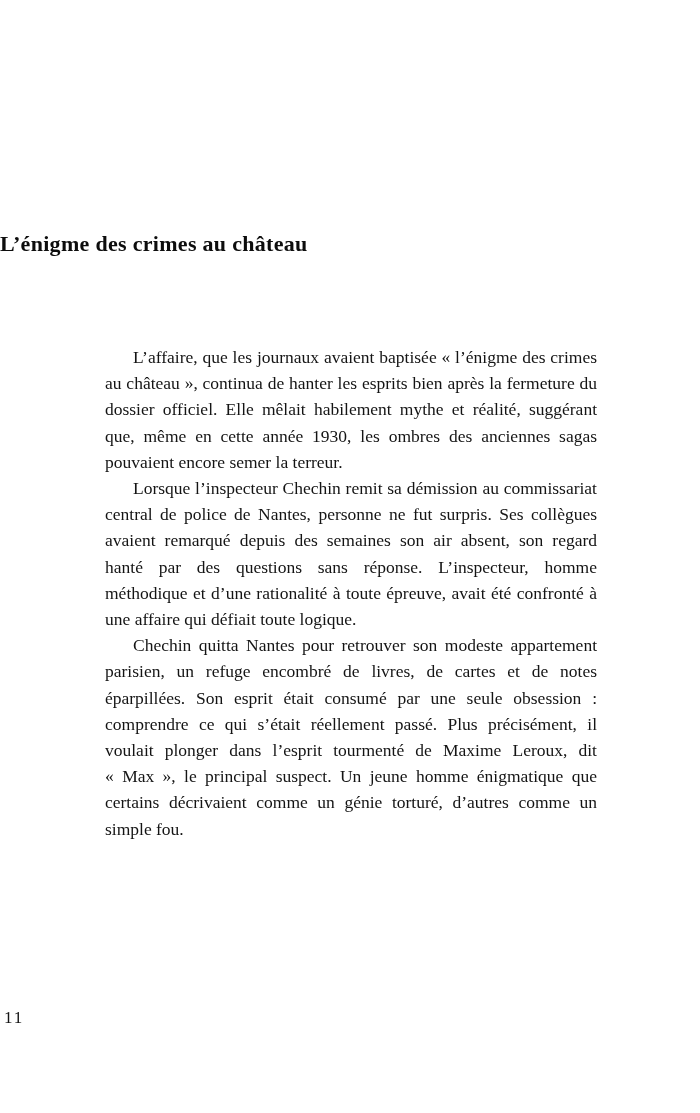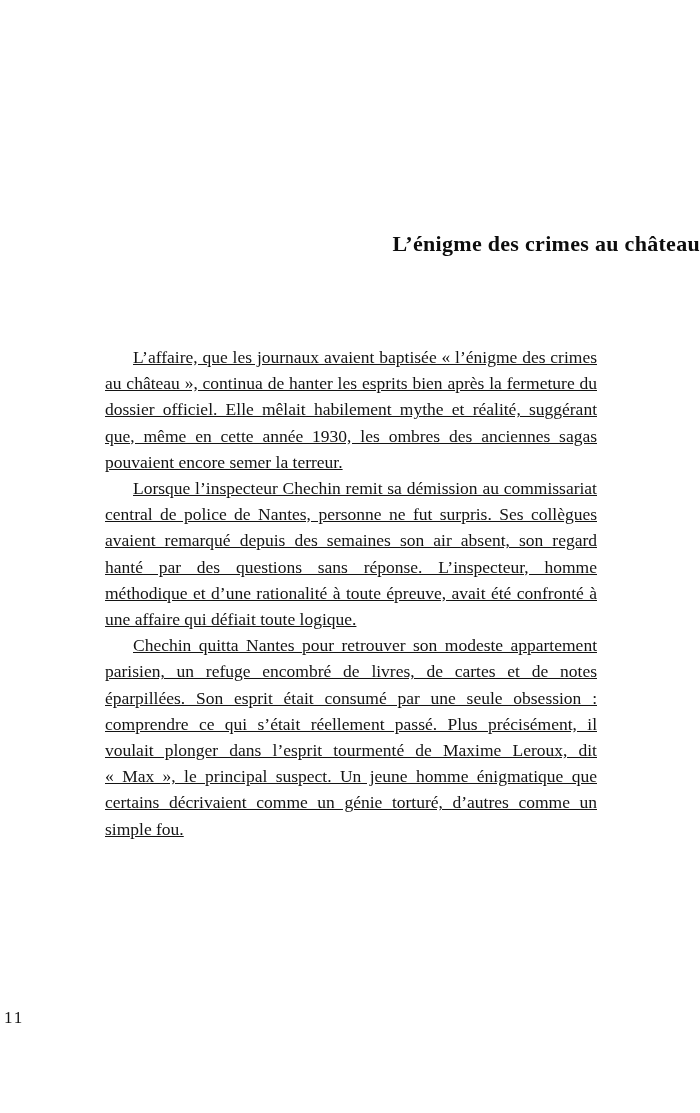--- a/index.html
+++ b/index.html
@@ -16,37 +16,36 @@
     font-family: "Liberation Serif", serif;
     overflow: hidden;
     margin: 0 auto;
   }
   .chapter-title {
     position: absolute;
     top: 231px;
     left: 0;
     width: 100%;
     margin: 0;
-    text-align: right;
+    text-align: left;
     font-size: 22px;
     font-weight: bold;
     letter-spacing: 0.3px;
     color: #0d0d0d;
   }
   .body-text {
     position: absolute;
     top: 344px;
     left: 105px;
     width: 492px;
     font-size: 17.5px;
     line-height: 26.2px;
     text-align: justify;
     text-justify: inter-word;
     color: #141414;
-    text-decoration: underline;
   }
   .body-text p {
     margin: 0;
     padding: 0;
     text-indent: 28px;
   }
   .page-number {
     position: absolute;
     top: 1008px;
     left: 4px;

